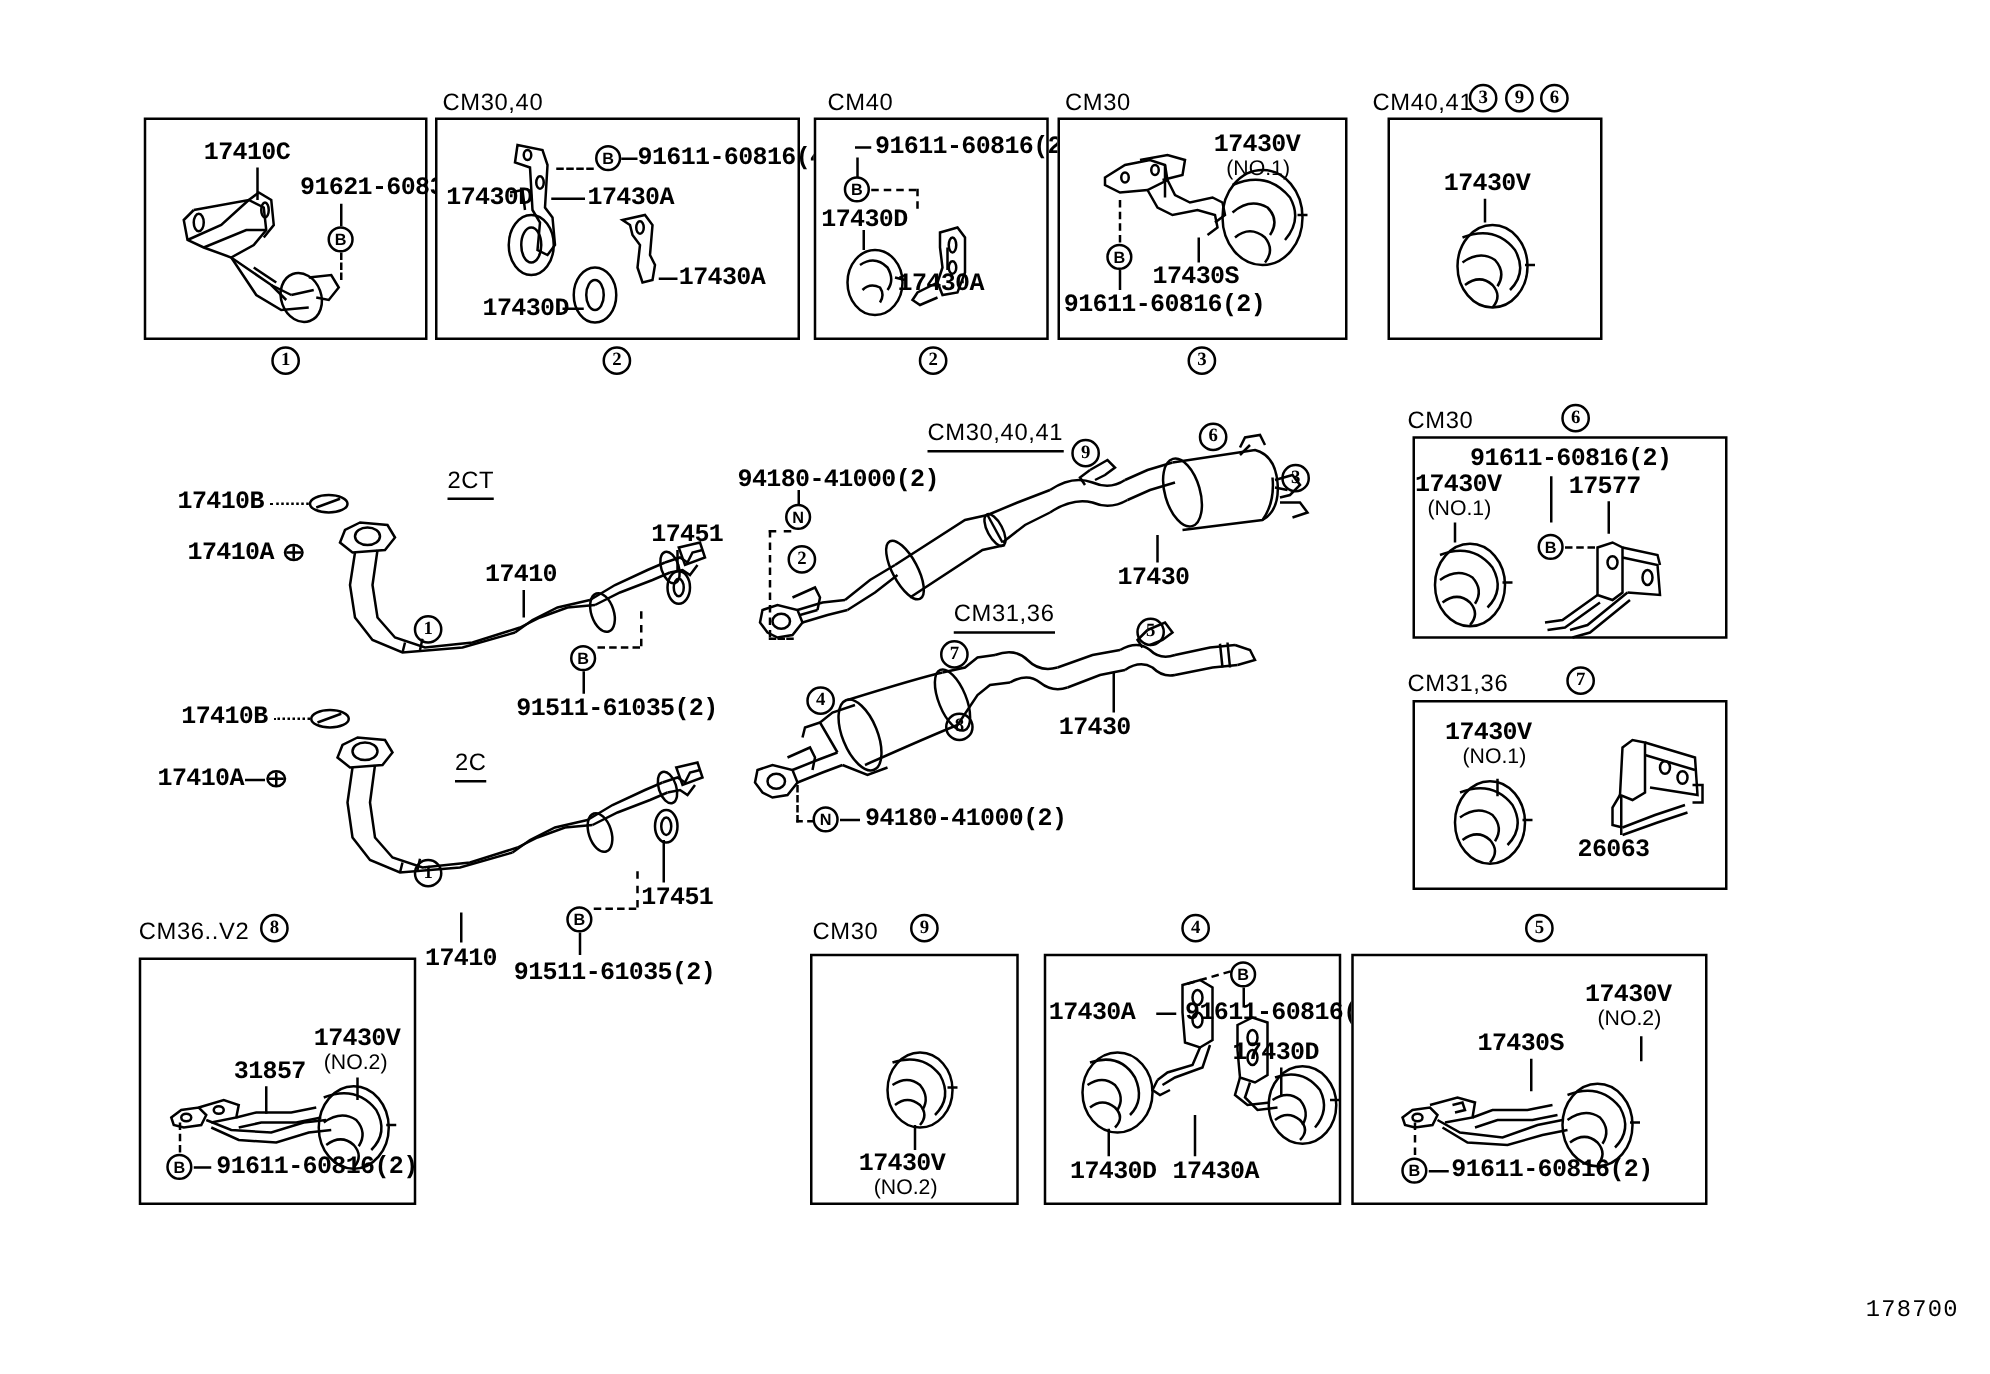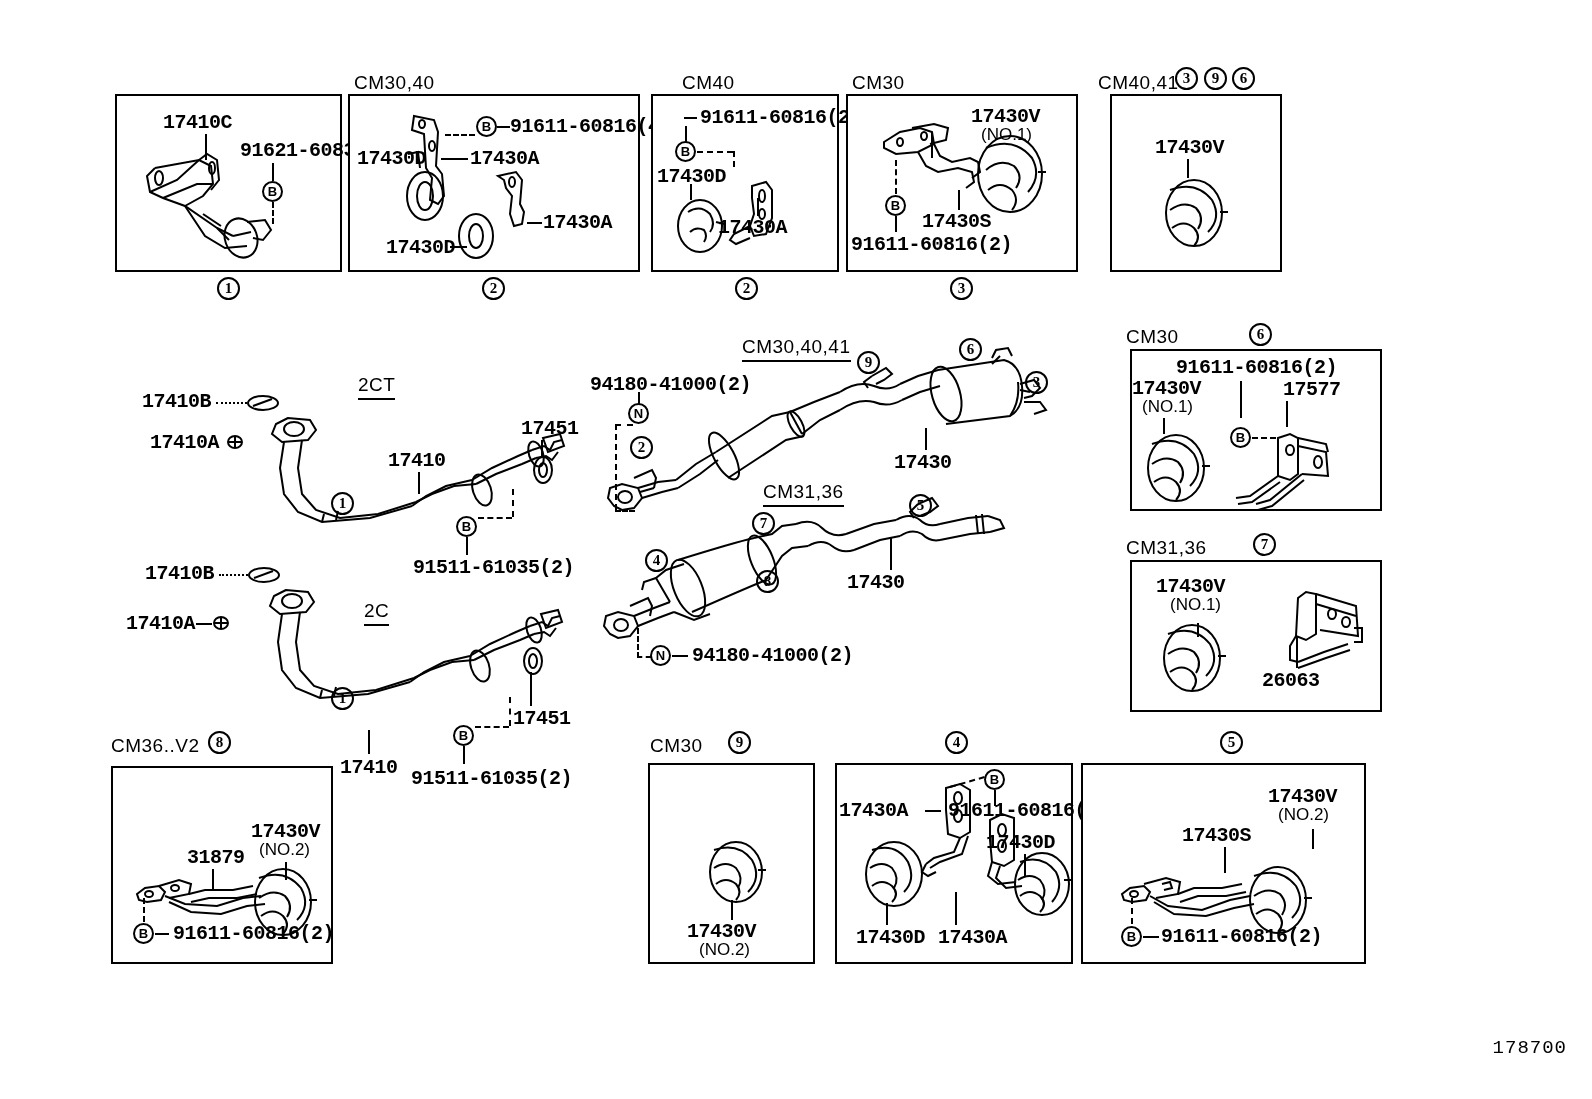--- a/index.html
+++ b/index.html
@@ -149,21 +149,21 @@
       <path d="M10 46 L20 44 L22 60"></path>
       <ellipse cx="27" cy="88" rx="18" ry="24"></ellipse>
       <ellipse cx="27" cy="88" rx="8" ry="14"></ellipse>
       <ellipse cx="78" cy="128" rx="17" ry="22"></ellipse>
       <ellipse cx="78" cy="128" rx="7" ry="12"></ellipse>
       <path d="M100 68 L118 64 L124 72 L122 96 L126 104 L124 116 L116 118 L112 106 L114 88 L108 80 L106 72 Z"></path>
       <ellipse cx="114" cy="74" rx="3" ry="5"></ellipse>
     </g>
   </svg>
 
-  <div class="panel-tag" style="left:682px;top:72px;">CM40</div>
+  <div class="panel-tag" style="left:662px;top:72px;">CM40</div>
   <div class="panel" style="left:651px;top:94px;width:188px;height:178px;"></div>
   <div class="circ" style="left:735px;top:277px;">
       <span>2</span>
     </div>
   <div class="ln h" style="left:684px;top:117px;width:13px;"></div>
   <div class="lbl" style="left:700px;top:107px;">91611-60816(2)</div>
   <div class="circ b" style="left:675px;top:141px;">
       <span>B</span>
     </div>
   <div class="ln v" style="left:685px;top:126px;height:16px;"></div>
@@ -477,21 +477,21 @@
   </svg>
 
   <div class="panel-tag" style="left:1126px;top:326px;">CM30</div>
   <div class="circ" style="left:1249px;top:323px;">
       <span>6</span>
     </div>
   <div class="panel" style="left:1130px;top:349px;width:252px;height:162px;"></div>
   <div class="lbl" style="left:1176px;top:357px;">91611-60816(2)</div>
   <div class="lbl" style="left:1132px;top:378px;">17430V</div>
   <div class="lbl sub" style="left:1142px;top:398px;">(NO.1)</div>
-  <div class="lbl" style="left:1255px;top:379px;margin-left:28px;">17577</div>
+  <div class="lbl" style="left:1255px;top:379px;">17577</div>
   <div class="ln v" style="left:1240px;top:381px;height:37px;"></div>
   <div class="circ b" style="left:1230px;top:427px;">
       <span>B</span>
     </div>
   <div class="dash-h" style="left:1252px;top:437px;width:24px;"></div>
   <div class="ln v" style="left:1286px;top:401px;height:26px;"></div>
   <div class="ln v" style="left:1163px;top:418px;height:16px;"></div>
   <svg class="art" style="left:1140px;top:424px;" width="230" height="90" viewBox="0 0 230 90">
     <g fill="none" stroke="#000" stroke-width="2">
       <ellipse cx="36" cy="44" rx="28" ry="33"></ellipse>
@@ -540,21 +540,21 @@
     </g>
   </svg>
 
   <div class="panel-tag" style="left:111px;top:735px;">CM36..V2</div>
   <div class="circ" style="left:208px;top:731px;">
       <span>8</span>
     </div>
   <div class="panel" style="left:111px;top:766px;width:222px;height:198px;"></div>
   <div class="lbl" style="left:251px;top:821px;">17430V</div>
   <div class="lbl sub" style="left:259px;top:841px;">(NO.2)</div>
-  <div class="lbl" style="left:187px;top:847px;">31879</div>
+  <div class="lbl" style="left:187px;top:847px;">31857</div>
   <div class="ln v" style="left:212px;top:869px;height:22px;"></div>
   <div class="ln v" style="left:285px;top:862px;height:18px;"></div>
   <div class="circ b" style="left:133px;top:923px;">
       <span>B</span>
     </div>
   <div class="ln h" style="left:155px;top:933px;width:14px;"></div>
   <div class="lbl" style="left:173px;top:923px;">91611-60816(2)</div>
   <div class="dash-v" style="left:143px;top:898px;height:24px;"></div>
   <svg class="art" style="left:125px;top:866px;" width="210" height="70" viewBox="0 0 210 70">
     <g fill="none" stroke="#000" stroke-width="2">

